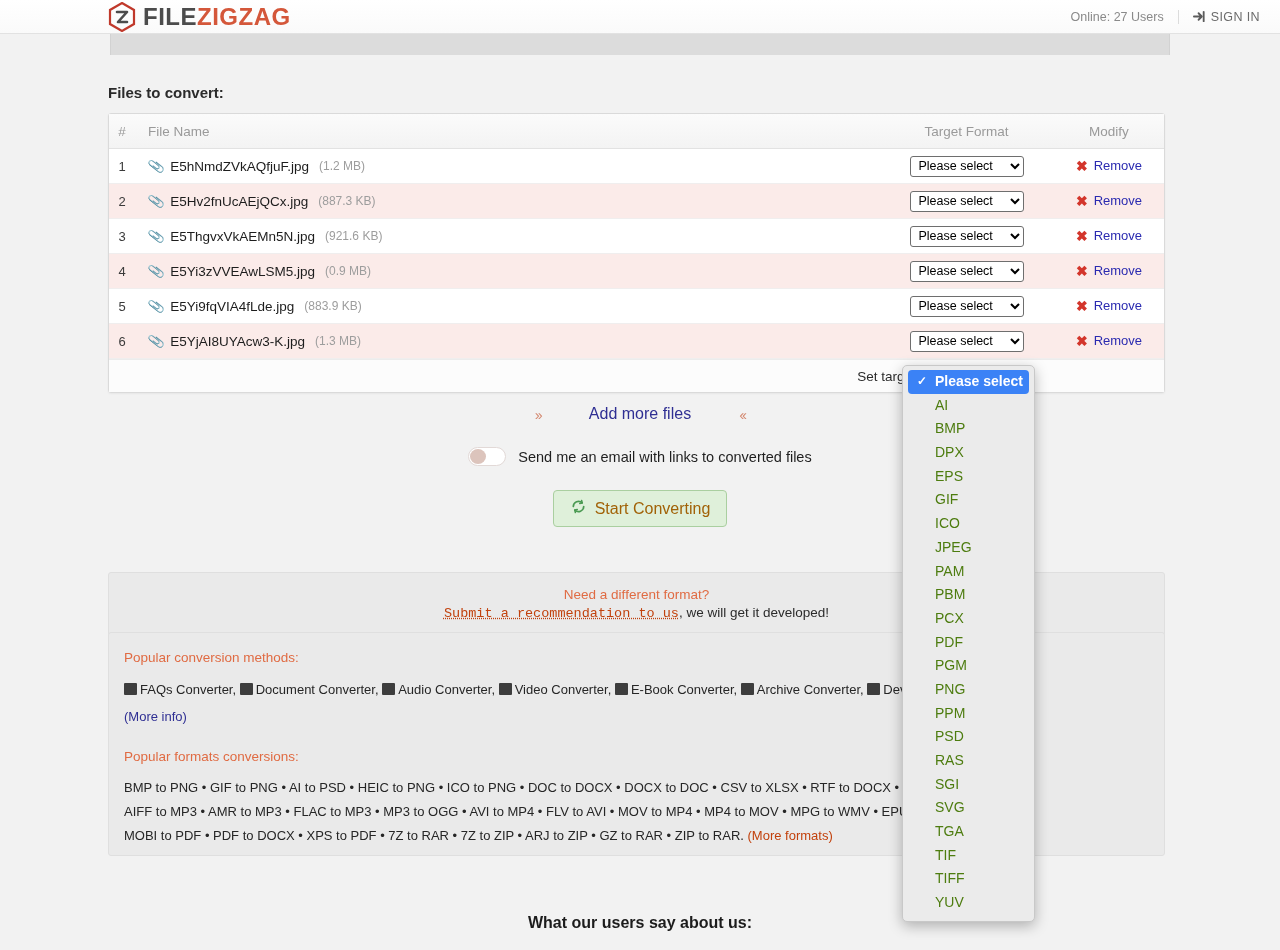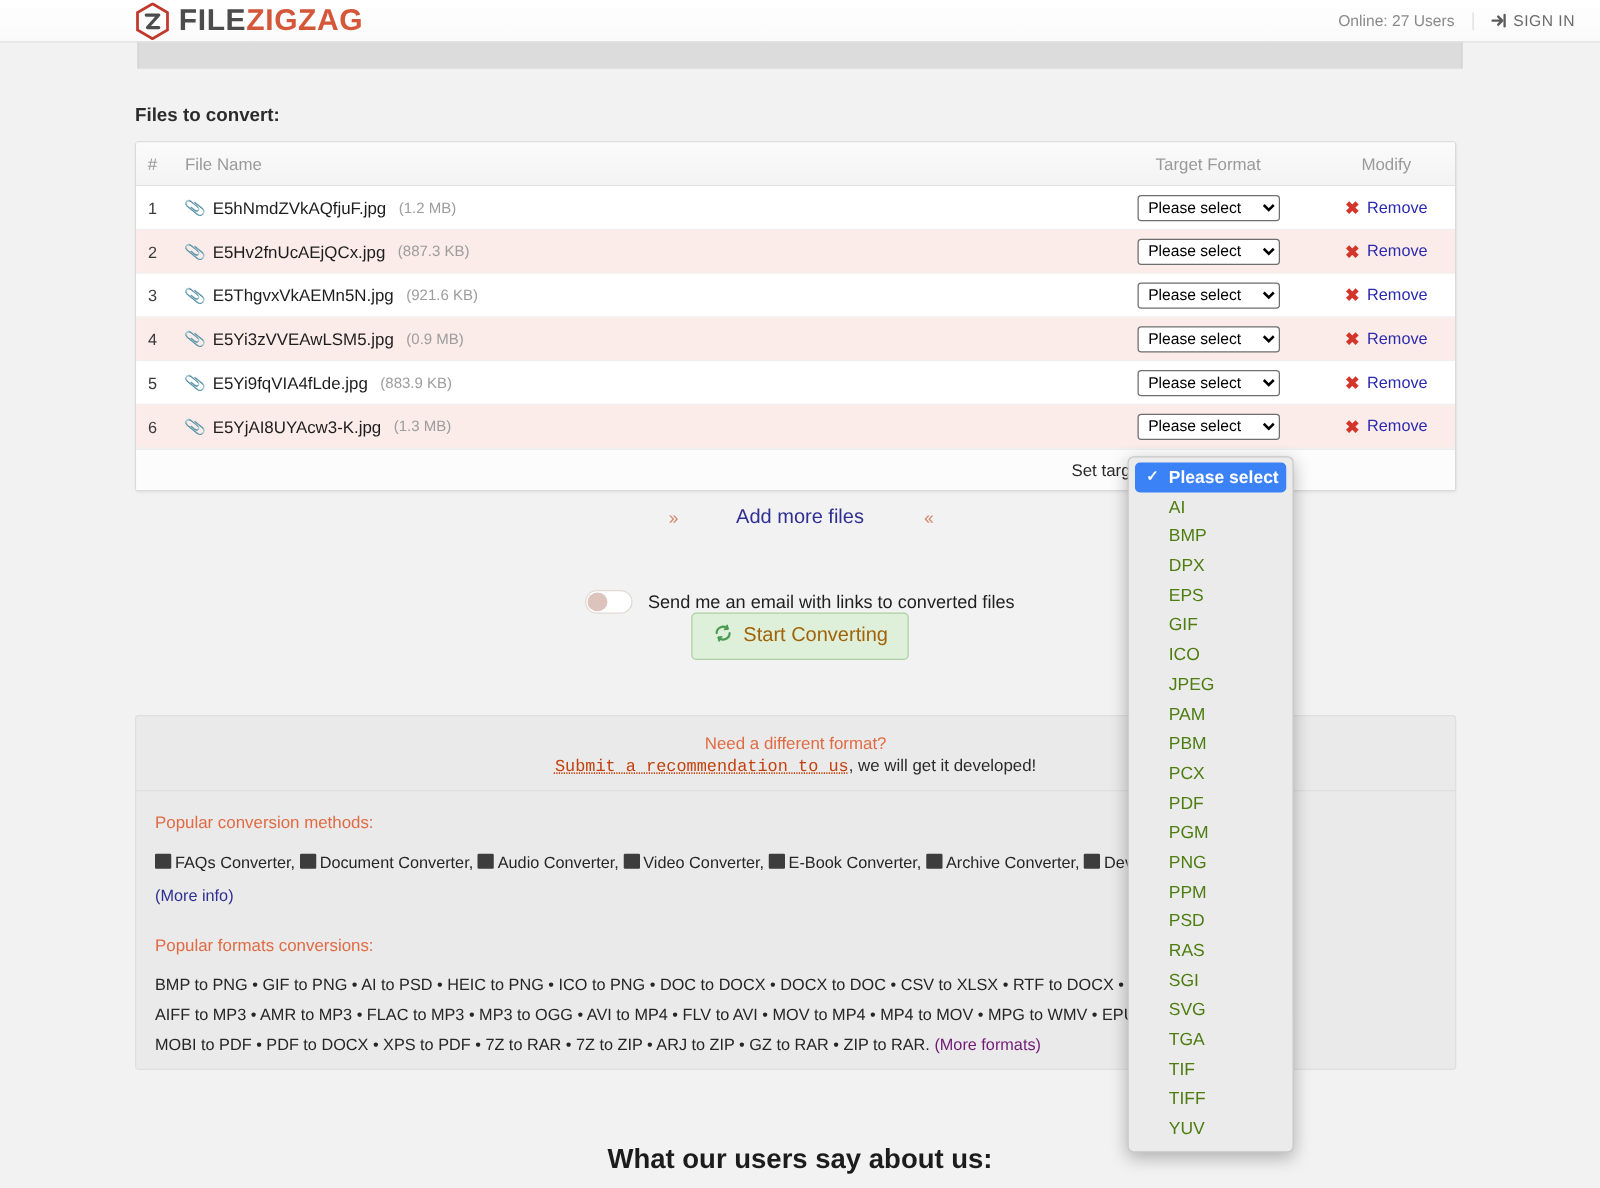--- a/index.html
+++ b/index.html
@@ -111,21 +111,21 @@
   .addmore{
     position:absolute; top:405px; left:0; width:1280px;
     display:flex; align-items:center; justify-content:center; gap:48px;
     z-index:8;
   }
   .chev{ color:#d48a72; font-size:15px; letter-spacing:-2px;}
   .addmore a{ color:#2f2f93; font-size:16px; text-decoration:none;}
 
   
   .email-row{
-    position:absolute; top:472px; left:0; width:1280px;
+    position:absolute; top:447px; left:0; width:1280px;
     display:flex; align-items:center; justify-content:center; gap:12px;
     z-index:8;
   }
   .toggle{
     width:38px; height:19px; border-radius:10px;
     background:#fff; border:1px solid #e2d9d7;
     position:relative; flex:none; cursor:pointer;
   }
   .toggle .knob{
     position:absolute; left:1px; top:1px; width:16px; height:15px;
@@ -158,25 +158,25 @@
   .need-sub a{ color:#c2410c; text-decoration:underline; text-decoration-style:dotted;font-family:Liberation Mono, monospace;}
 
   .panel-popular{ top:632px; height:224px; padding:17px 15px 0 15px; }
   .pop-title{ color:#e06b43; font-size:13.5px; margin-bottom:15px; }
   .methods{ font-size:13px; color:#262626; line-height:20px; }
   .m-ico{ display:inline-block; width:13px; height:12px; margin-right:3px;
           vertical-align:-1px; background:#3d3d3d; border-radius:1px; position:relative;}
   .moreinfo{ display:block; margin-top:7px; color:#2f2f93; font-size:13px; text-decoration:none;}
   .pop-title2{ color:#e06b43; font-size:13.5px; margin-top:22px; margin-bottom:12px; }
   .formats{ font-size:13px; color:#262626; line-height:24px; }
-  .formats a{ color:#701a75; text-decoration:none; }
+  .formats a{ color:#c2410c; text-decoration:none; }
 
   .testimonials{
     position:absolute; top:914px; left:0; width:1280px; text-align:center;
-    font-size:22px; font-weight:bold; color:#1c1c1c;
+    font-size:16px; font-weight:bold; color:#1c1c1c;
   }
 
   
   .dropdown{
     position:absolute; left:902px; top:365px; width:133px;
     background:#ebebeb;
     border:1px solid #c8c8c8;
     border-radius:5px;
     box-shadow:0 4px 14px rgba(0,0,0,.28);
     padding:4px 0 6px 0;

